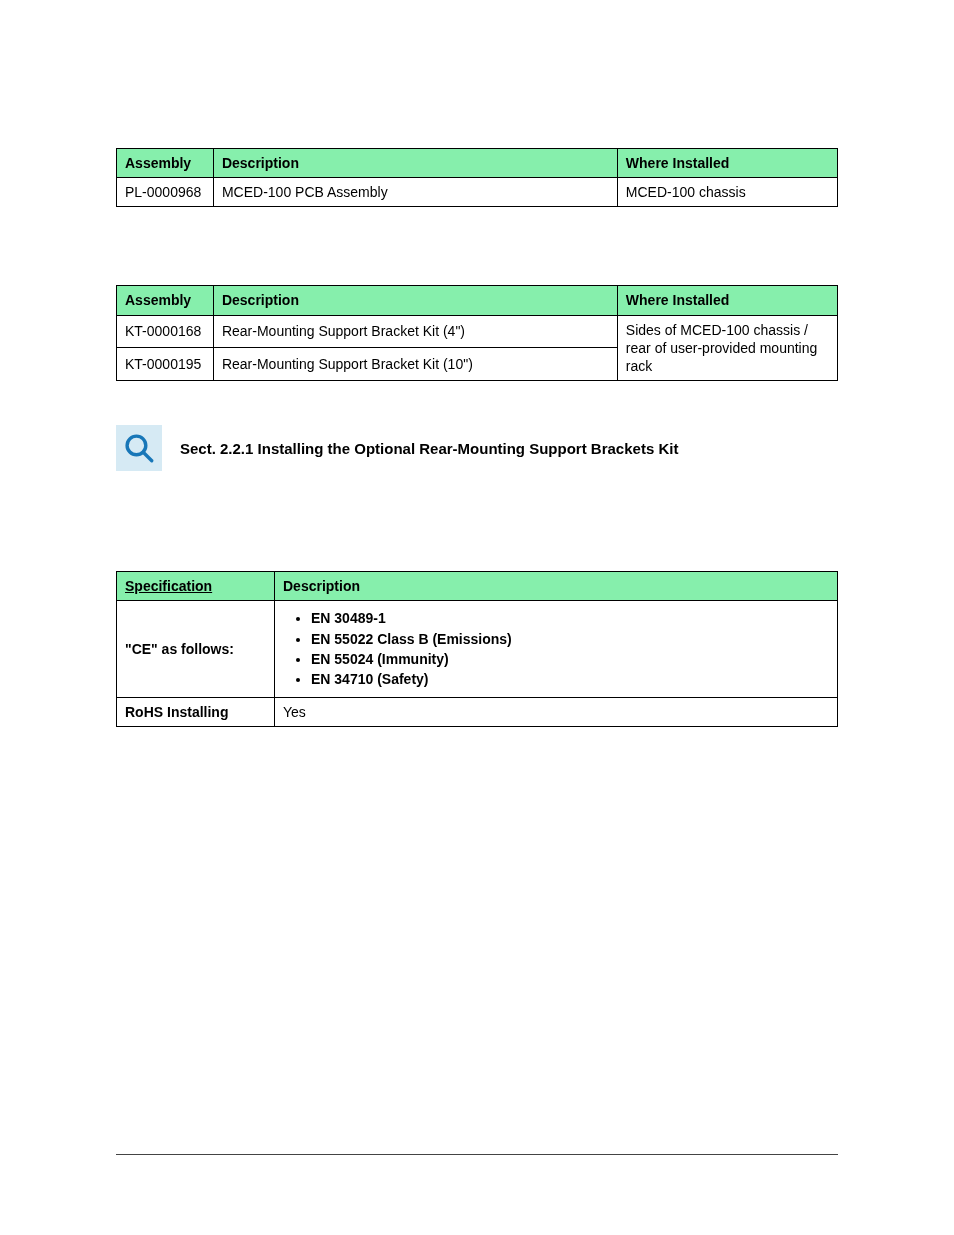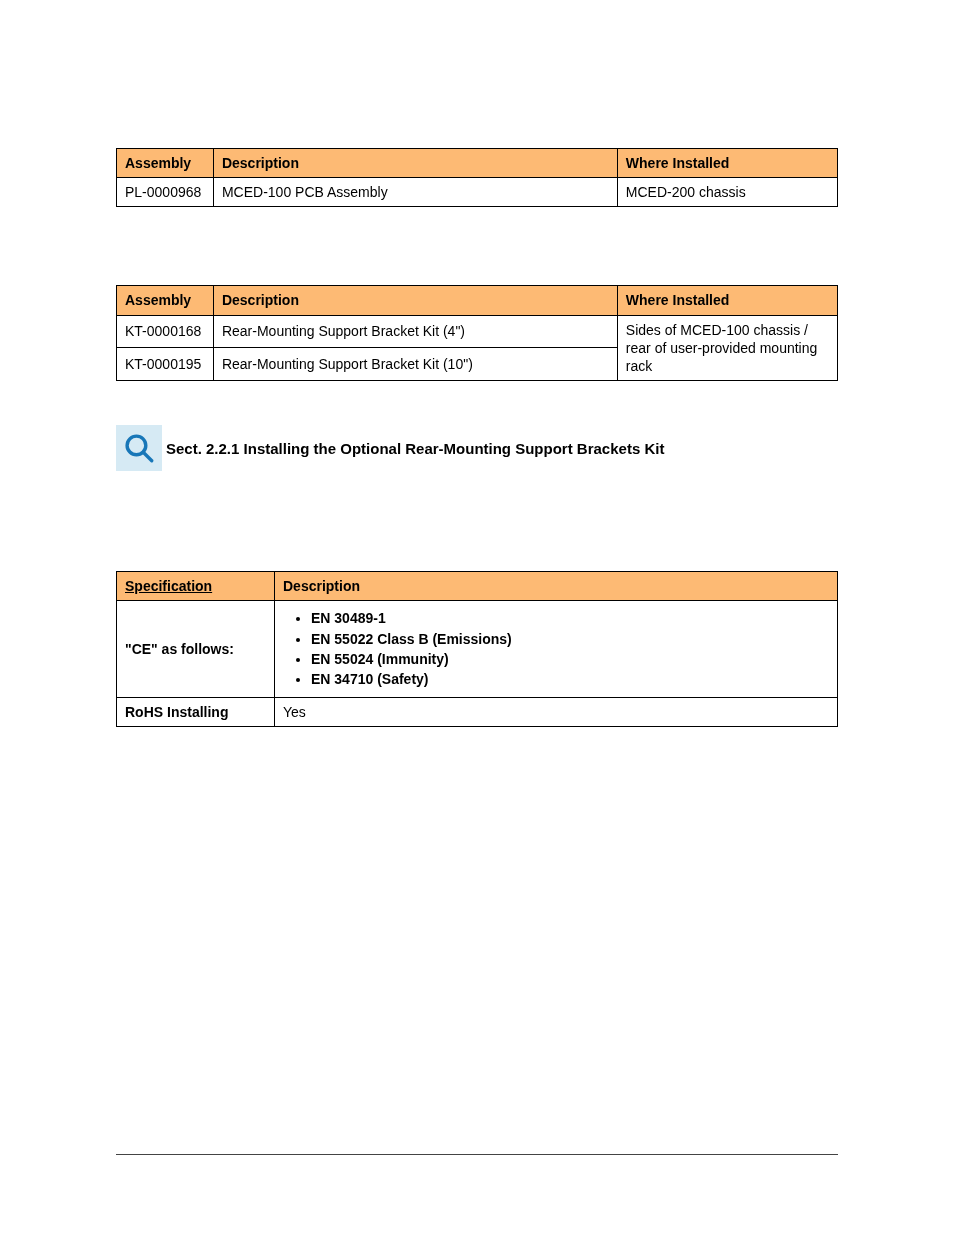--- a/index.html
+++ b/index.html
@@ -20,21 +20,21 @@
     }
     th, td {
       border: 1px solid #000;
       padding: 5px 8px;
       text-align: left;
       vertical-align: middle;
       font-size: 14px;
       line-height: 1.3;
     }
     th {
-      background: #fdba74;
+      background: #86efac;
       font-weight: bold;
     }
     .col-assembly { width: 96px; }
     .col-desc { width: 400px; }
     .col-where { width: 218px; }
     .col-spec { width: 158px; text-decoration: underline; }
     .col-spec-desc { width: auto; }
     .spec-label {
       font-weight: bold;
       vertical-align: middle;
@@ -45,21 +45,21 @@
       margin: 2px 0;
       font-weight: bold;
     }
     ul.spec-list li {
       line-height: 1.45;
     }
     .section-ref {
       display: flex;
       align-items: center;
       margin: 24px 0 0 0;
-      gap: 4px;
+      gap: 18px;
     }
     .section-ref-text {
       font-weight: bold;
       font-size: 15px;
     }
     .icon-box {
       width: 46px;
       height: 46px;
       background: #d6eaf4;
       display: flex;
@@ -91,21 +91,21 @@
     <tr>
       <th class="col-assembly">Assembly</th>
       <th class="col-desc">Description</th>
       <th class="col-where">Where Installed</th>
     </tr>
   </thead>
   <tbody>
     <tr>
       <td>PL-0000968</td>
       <td>MCED-100 PCB Assembly</td>
-      <td>MCED-200 chassis</td>
+      <td>MCED-100 chassis</td>
     </tr>
   </tbody>
 </table>
 
 <div class="gap-1"></div>
 
 <table>
   <thead>
     <tr>
       <th class="col-assembly">Assembly</th>

